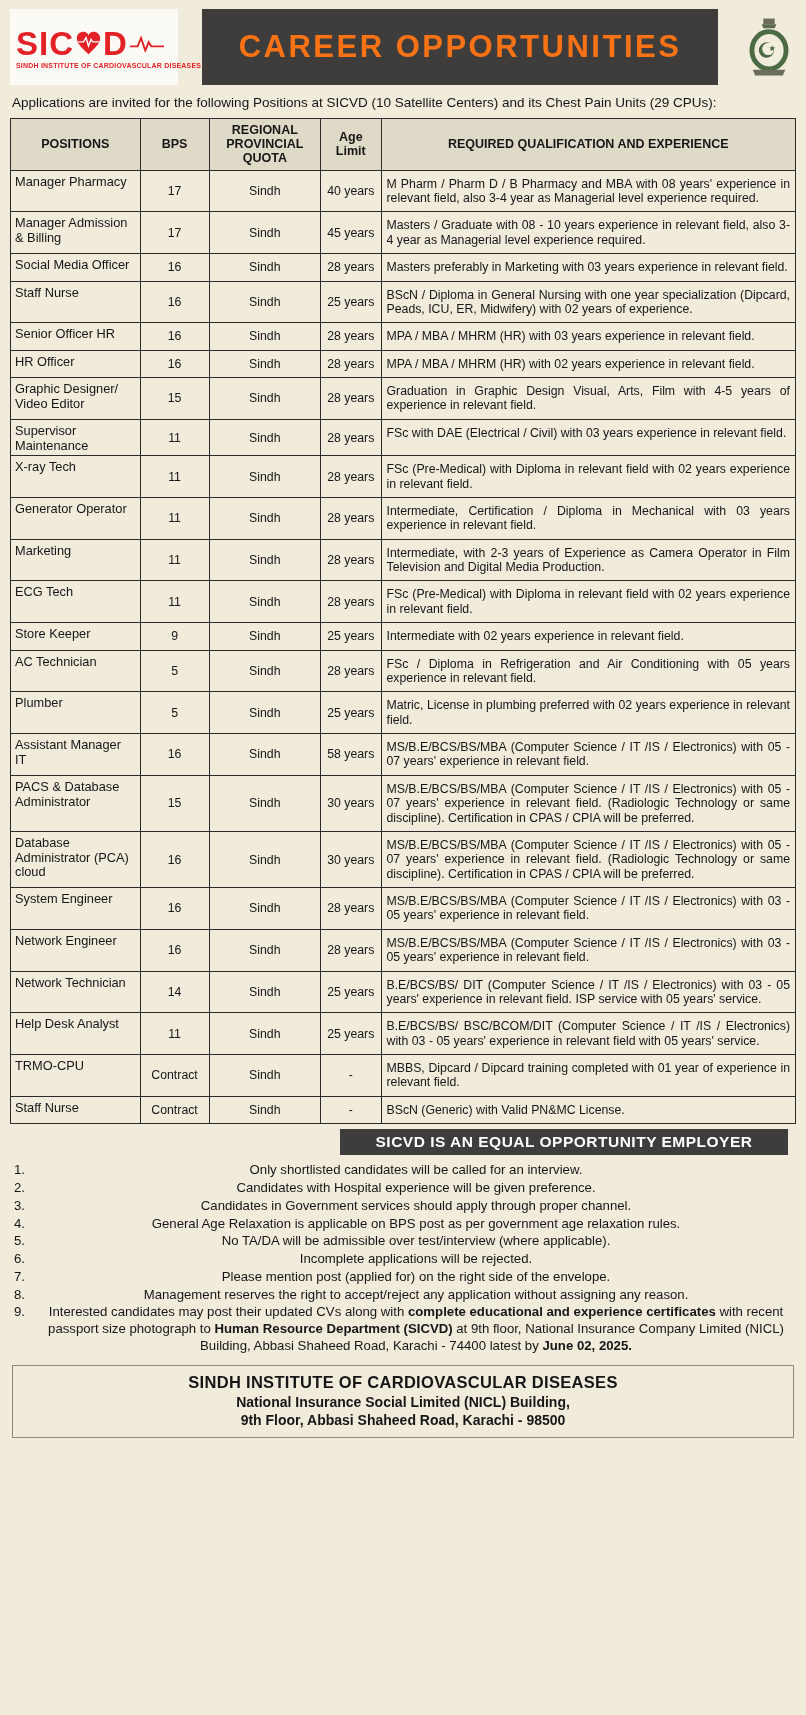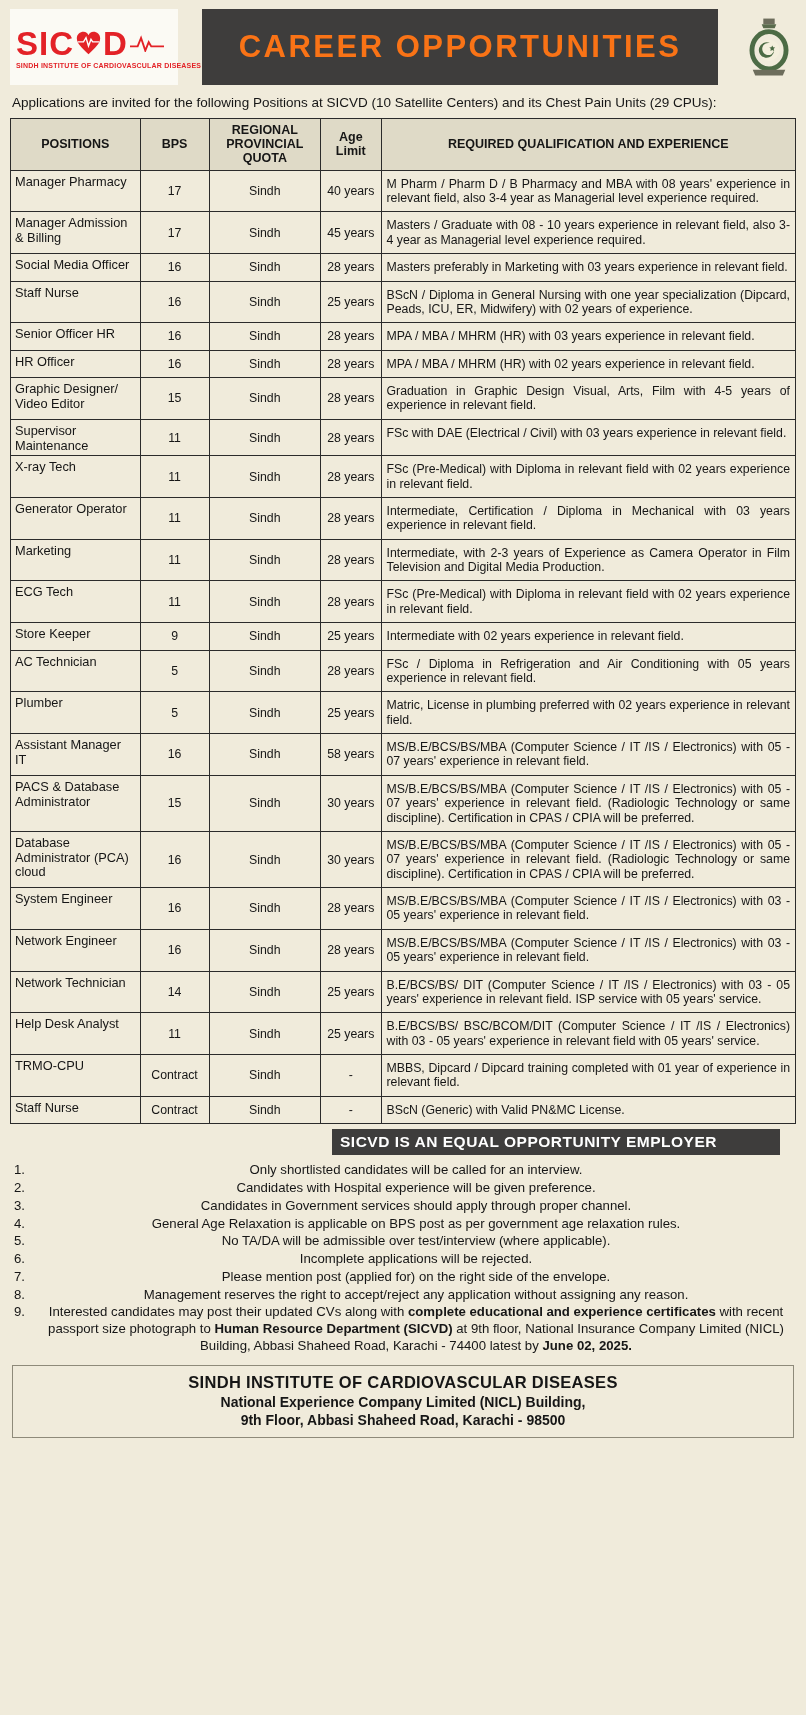--- a/index.html
+++ b/index.html
@@ -65,23 +65,23 @@
     padding: 4px 2px; line-height: 1.15;
   }
   td.pos { vertical-align: top; font-size: 12.8px; padding-top: 4px; line-height: 1.15; margin-top: 20px; }
   td.center { text-align: center; vertical-align: middle; }
   td.qual { text-align: justify; vertical-align: top; line-height: 1.17; padding: 6px 5px; }
 
   
   .eo-banner {
     background: var(--banner-bg, #3e3d3c);
     color: #fff; font-weight: bold; font-size: 15.5px;
-    text-align: left; letter-spacing: 0.5px;
+    text-align: center; letter-spacing: 0.5px;
     padding: 4px 8px;
-    width: 57%; margin: 5px 16px 7px auto;
+    width: 57%; margin: 5px 8px 7px auto;
   }
 
   
   .notes { margin: 2px 2px 10px 2px; }
   .note { display: flex; font-size: 13.2px; line-height: 1.27; margin-bottom: 1px; }
   .note-num { flex: 0 0 26px; width: 26px; padding-left: 2px; }
   .note-text { flex: 1; text-align: center; }
 
   
   .footer {
@@ -356,17 +356,17 @@
         <span class="note-text"><span>Management reserves the right to accept/reject any application without assigning any reason.</span></span>
       </div>
       <div class="note">
         <span class="note-num">9.</span>
         <span class="note-text"><span>Interested candidates may post their updated CVs along with </span><span style="font-weight: bold;">complete educational and experience certificates</span><span> with recent passport size photograph to </span><span style="font-weight: bold;">Human Resource Department (SICVD)</span><span> at 9th floor, National Insurance Company Limited (NICL) Building, Abbasi Shaheed Road, Karachi - 74400 latest by </span><span style="font-weight: bold;">June 02, 2025.</span></span>
       </div>
     </div>
 
   <div class="footer">
     <div class="footer-line1">SINDH INSTITUTE OF CARDIOVASCULAR DISEASES</div>
-    <div class="footer-line2">National Experience Company Limited (NICL) Building,</div>
+    <div class="footer-line2">National Insurance Social Limited (NICL) Building,</div>
     <div class="footer-line3">9th Floor, Abbasi Shaheed Road, Karachi - 98500</div>
   </div>
 
 </div>
 
 </body></html>

